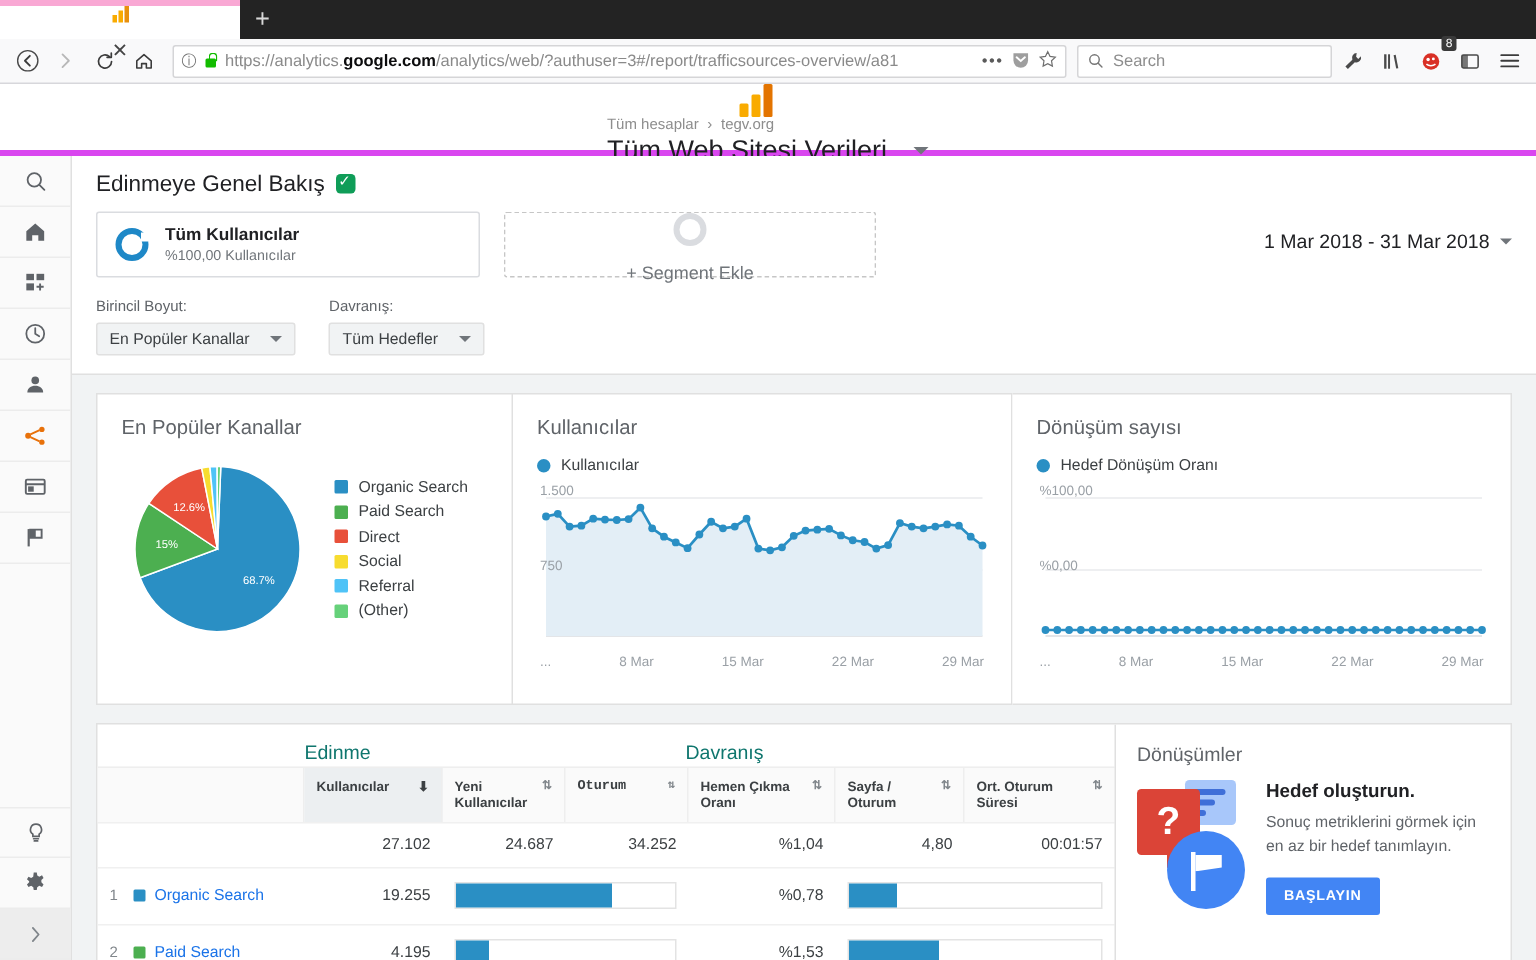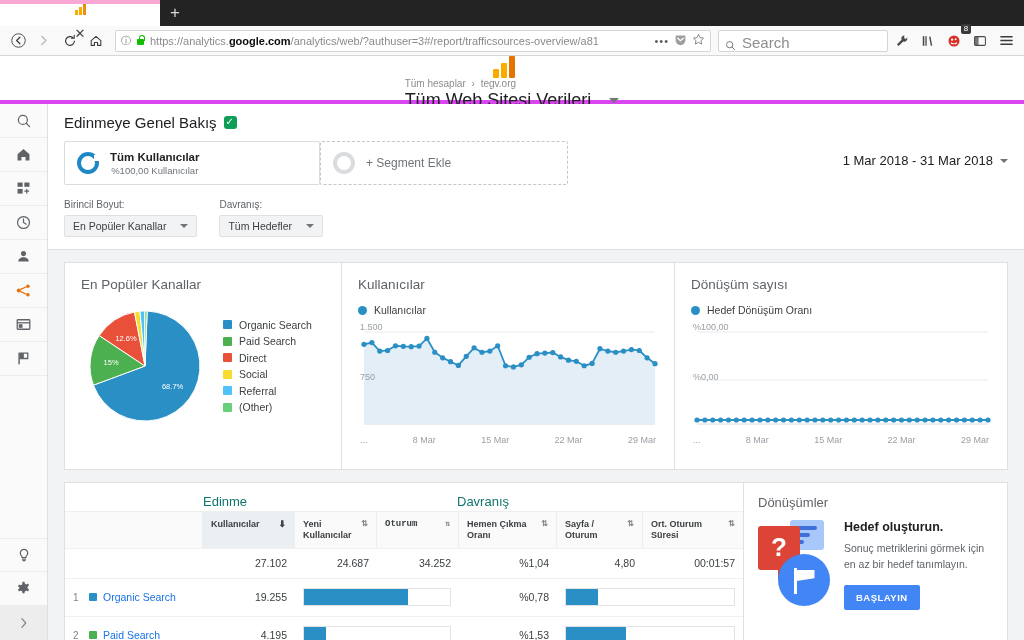--- a/index.html
+++ b/index.html
@@ -53,21 +53,21 @@
   .lock::before {
     content:""; position:absolute; left:1px; top:4px; width:7px; height:6px;
     background:#12bc00; border-radius:1px;
   }
   .lock::after {
     content:""; position:absolute; left:2.5px; top:0px; width:4px; height:5px;
     border:1.4px solid #12bc00; border-bottom:none; border-radius:3px 3px 0 0;
   }
   .searchbar {
     width: 170px; height: 22px; background: #fff; border: 1px solid #d5d5d7; border-radius: 2px;
-    display: flex; align-items: flex-end; padding: 0 6px; gap: 6px; font-size: 15px; color: #8d8d8d;
+    display: flex; align-items: center; padding: 0 6px; gap: 6px; font-size: 11px; color: #8d8d8d;
   }
   .badge-count {
     position: absolute; top: -5px; right: -5px; background: #3a3a3a; color: #fff;
     font-size: 8px; padding: 0 2px; border-radius: 2px; line-height: 10px; min-width: 10px; text-align:center;
   }
 
   
   .ga-header {
     height: 48px; background: #fff; border-bottom: 4px solid #d946ef;
     display: flex; align-items: center; padding: 0 14px; position: relative; flex-direction: column;
@@ -158,23 +158,23 @@
   .ic-share i:nth-child(3){ right:0; bottom:0; }
   .ic-share::before, .ic-share::after {
     content:""; position:absolute; left:3px; width:7px; height:1px; background:#5f6368;
   }
   .ic-share::before { top:4px; transform: rotate(-30deg); }
   .ic-share::after { top:7px; transform: rotate(30deg); }
 
   .segment-row { display: flex; align-items: flex-start; padding: 10px 0 0 0; gap: 0; }
   .segment-box {
     width: 256px; height: 44px; border: 1px solid #dadce0; border-radius: 2px;
-    display: flex; align-items: center; padding: 0 12px; gap: 11px; background: #fff; cursor: pointer; text-align: center;
-  }
-  .segment-box.dashed { border: 1px dashed #c6c6c6; width: 248px; }
+    display: flex; align-items: center; padding: 0 12px; gap: 11px; background: #fff; cursor: pointer;
+  }
+  .segment-box.dashed { border: 1px dashed #c6c6c6; margin-left: 16px; width: 248px; flex-direction: column; }
   .donut {
     width: 22px; height: 22px; border-radius: 50%; border: 4px solid #1e88c7; flex:none;
     position: relative;
   }
   .donut::after {
     content:""; position:absolute; right:-4px; top:-1px; width:5px; height:6px; background:#fff;
   }
   .donut.empty { border-color: #dadce0; }
   .donut.empty::after { display: none; }
   .seg-name { font-size: 11.5px; color: #202124; font-weight: 600; }

